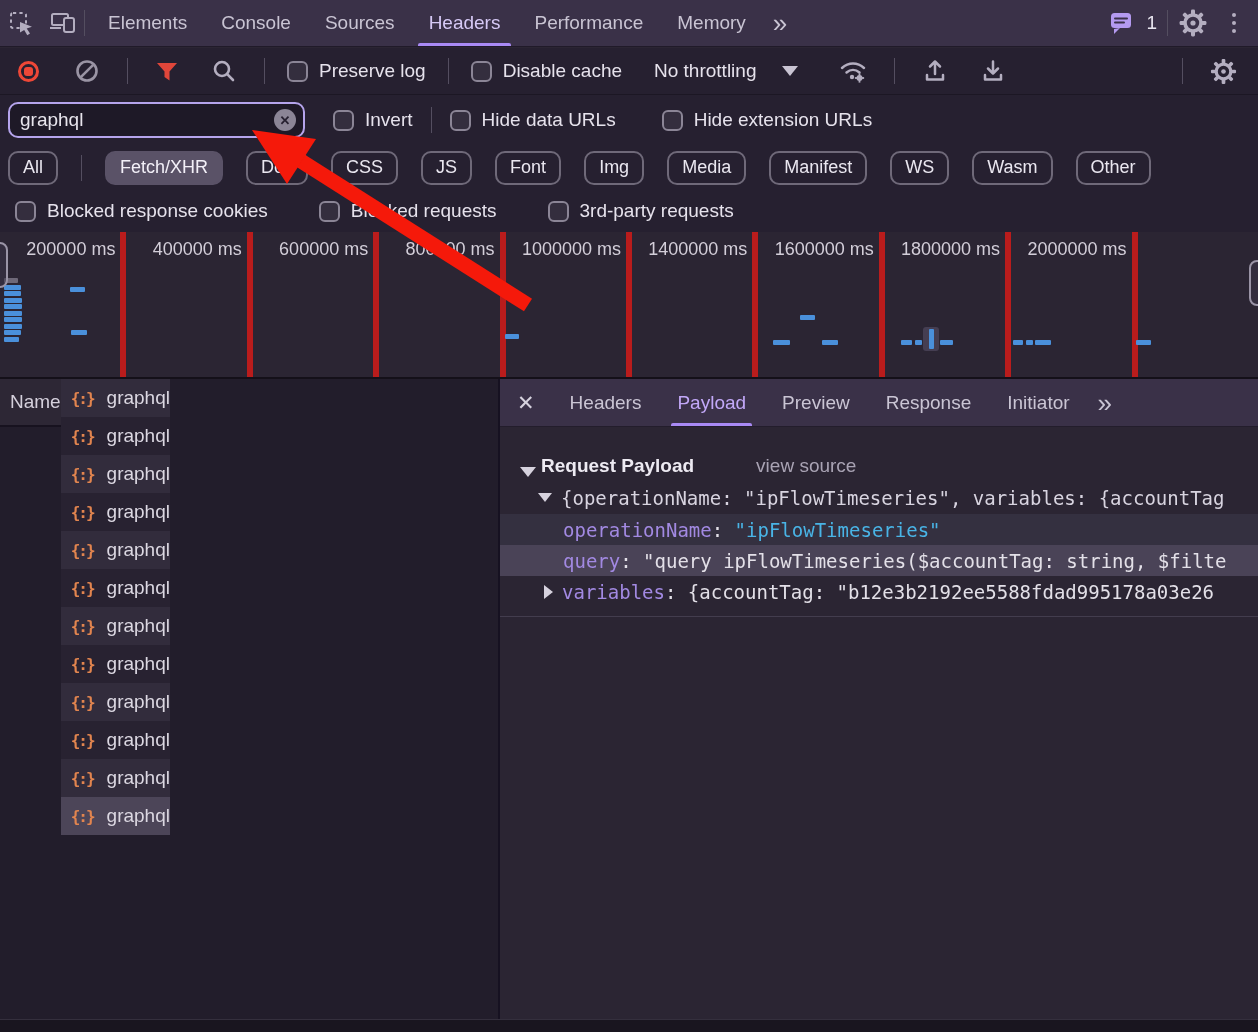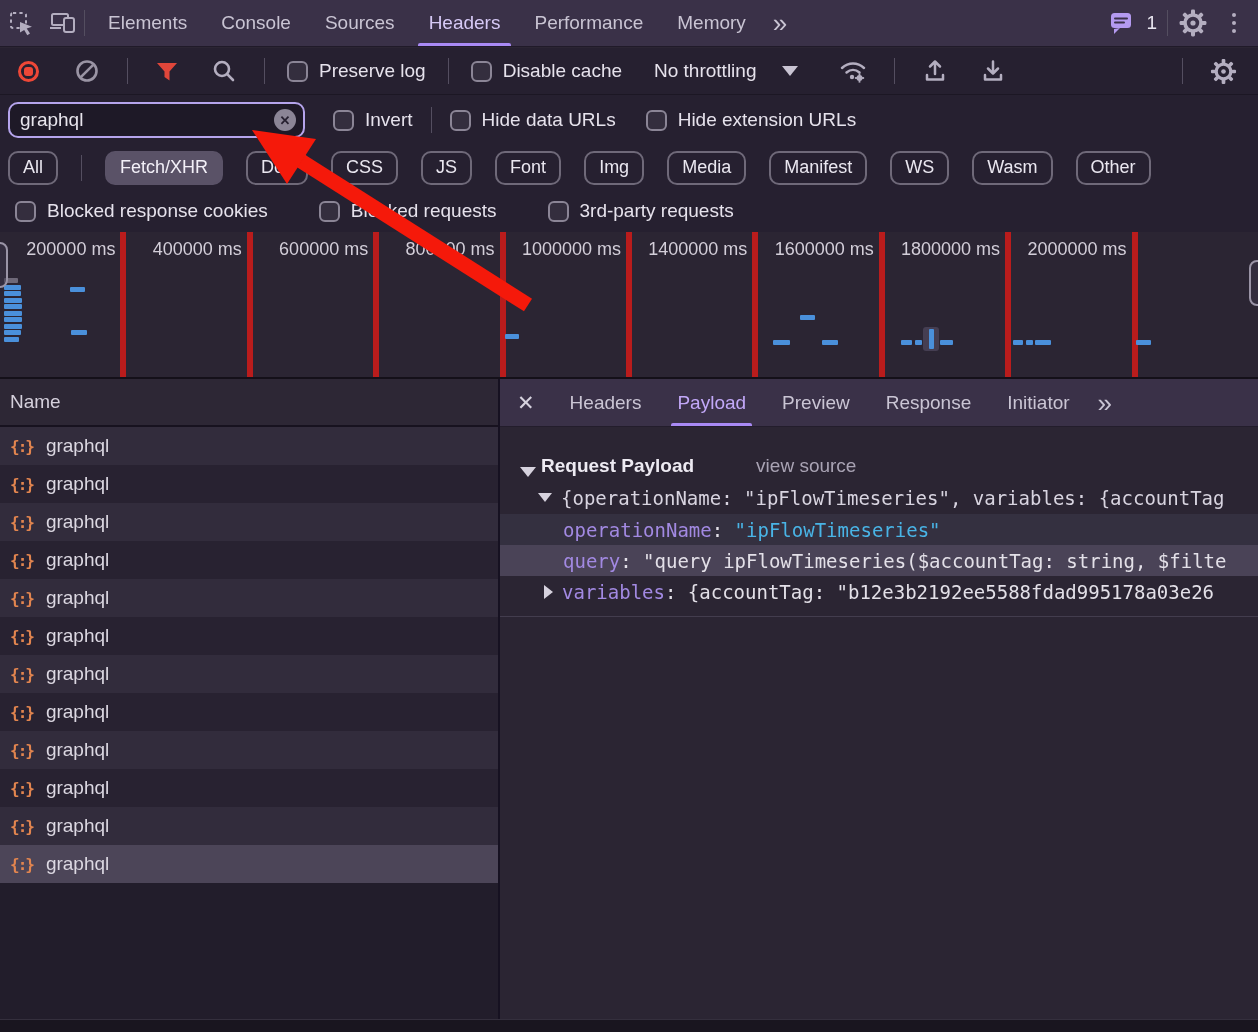--- a/index.html
+++ b/index.html
@@ -38,21 +38,21 @@
   .icon-pad{padding:0 5px;display:flex;align-items:center}
 
   
   .filterrow{position:absolute;top:95px;left:0;width:100%;height:50px;background:#262030;display:flex;align-items:center}
   .search-box{position:relative;margin-left:8px;width:297px;height:36px;background:#1e1927;
               border:2px solid #b5a4ec;border-radius:10px;display:flex;align-items:center;flex:none}
   .search-box input{background:transparent;border:none;outline:none;color:#e8e5ed;font-size:19px;
               padding:0 40px 0 10px;width:100%;font-family:inherit}
   .clear-btn{position:absolute;right:7px;width:22px;height:22px;border-radius:50%;background:#8b8596;
               color:#262030;display:flex;align-items:center;justify-content:center;font-size:13px;font-weight:bold}
-  .gap28{margin-left:28px}.gap18{margin-left:18px;margin-right:18px}.gap30{margin-left:30px}
+  .gap28{margin-left:28px}.gap18{margin-left:18px;margin-right:18px}.gap30{margin-left:46px}
 
   .chiprow{position:absolute;top:145px;left:0;width:100%;height:45px;background:#262030;
            display:flex;align-items:center;gap:23px;padding-left:8px}
   .chip{height:34px;display:flex;align-items:center;padding:0 13px;border:2px solid #6f6979;
         border-radius:10px;font-size:18px;color:#eae7f0;flex:none}
   .chip.active{background:#5a5267;border-color:#5a5267;color:#f3f0f8}
 
   .extrarow{position:absolute;top:190px;left:0;width:100%;height:42px;background:#262030;
             display:flex;align-items:center;gap:51px;padding-left:15px}
 
@@ -63,21 +63,21 @@
   .tl-col{flex:none;width:126.4px;border-right:6px solid #b91c1c;font-size:18px;color:#d3ced9;
           text-align:right;padding:7px 5px 0 0;white-space:nowrap;overflow:hidden}
   .bar{position:absolute;height:5px;background:var(--blue);border-radius:1px}
   .bar.gray{background:#6e6878}
   .marker-halo{position:absolute;width:16px;height:24px;background:#453e52;border-radius:3px}
   .marker{position:absolute;width:5px;height:20px;background:var(--blue);border-radius:1px}
   .scroll-pill{position:absolute;width:16px;height:46px;border:2px solid #9a94a6;border-radius:8px;background:rgba(60,54,74,.5)}
 
   
   .main{position:absolute;top:379px;left:0;right:0;bottom:13px;display:flex;overflow:hidden}
-  .left{width:500px;flex:none;background:#221d2b;border-right:2px solid #161121;display:flex;flex-direction:column}
+  .left{width:500px;flex:none;background:#221d2b;border-right:2px solid #161121;display:flex;flex-direction:row}
   .name-header{height:48px;flex:none;background:#2d2735;border-bottom:2px solid #17121f;
                display:flex;align-items:center;padding-left:10px;font-size:19px;color:#d5d0dc}
   .req-row{height:38px;display:flex;align-items:center;gap:13px;padding-left:10px;font-size:19px;color:#dcd8e2}
   .req-row.odd{background:#322c3c}
   .req-row.even{background:#282231}
   .req-row.selected{background:#4c4558}
   .braces{font-family:"DejaVu Sans Mono",monospace;font-size:16px;font-weight:bold;color:var(--orange);letter-spacing:-2px}
 
   .right{flex:1;background:#2b2533;display:flex;flex-direction:column;overflow:hidden}
   .dtabs{height:48px;flex:none;background:#3a3148;border-bottom:1px solid #231d2c;display:flex;align-items:center}

